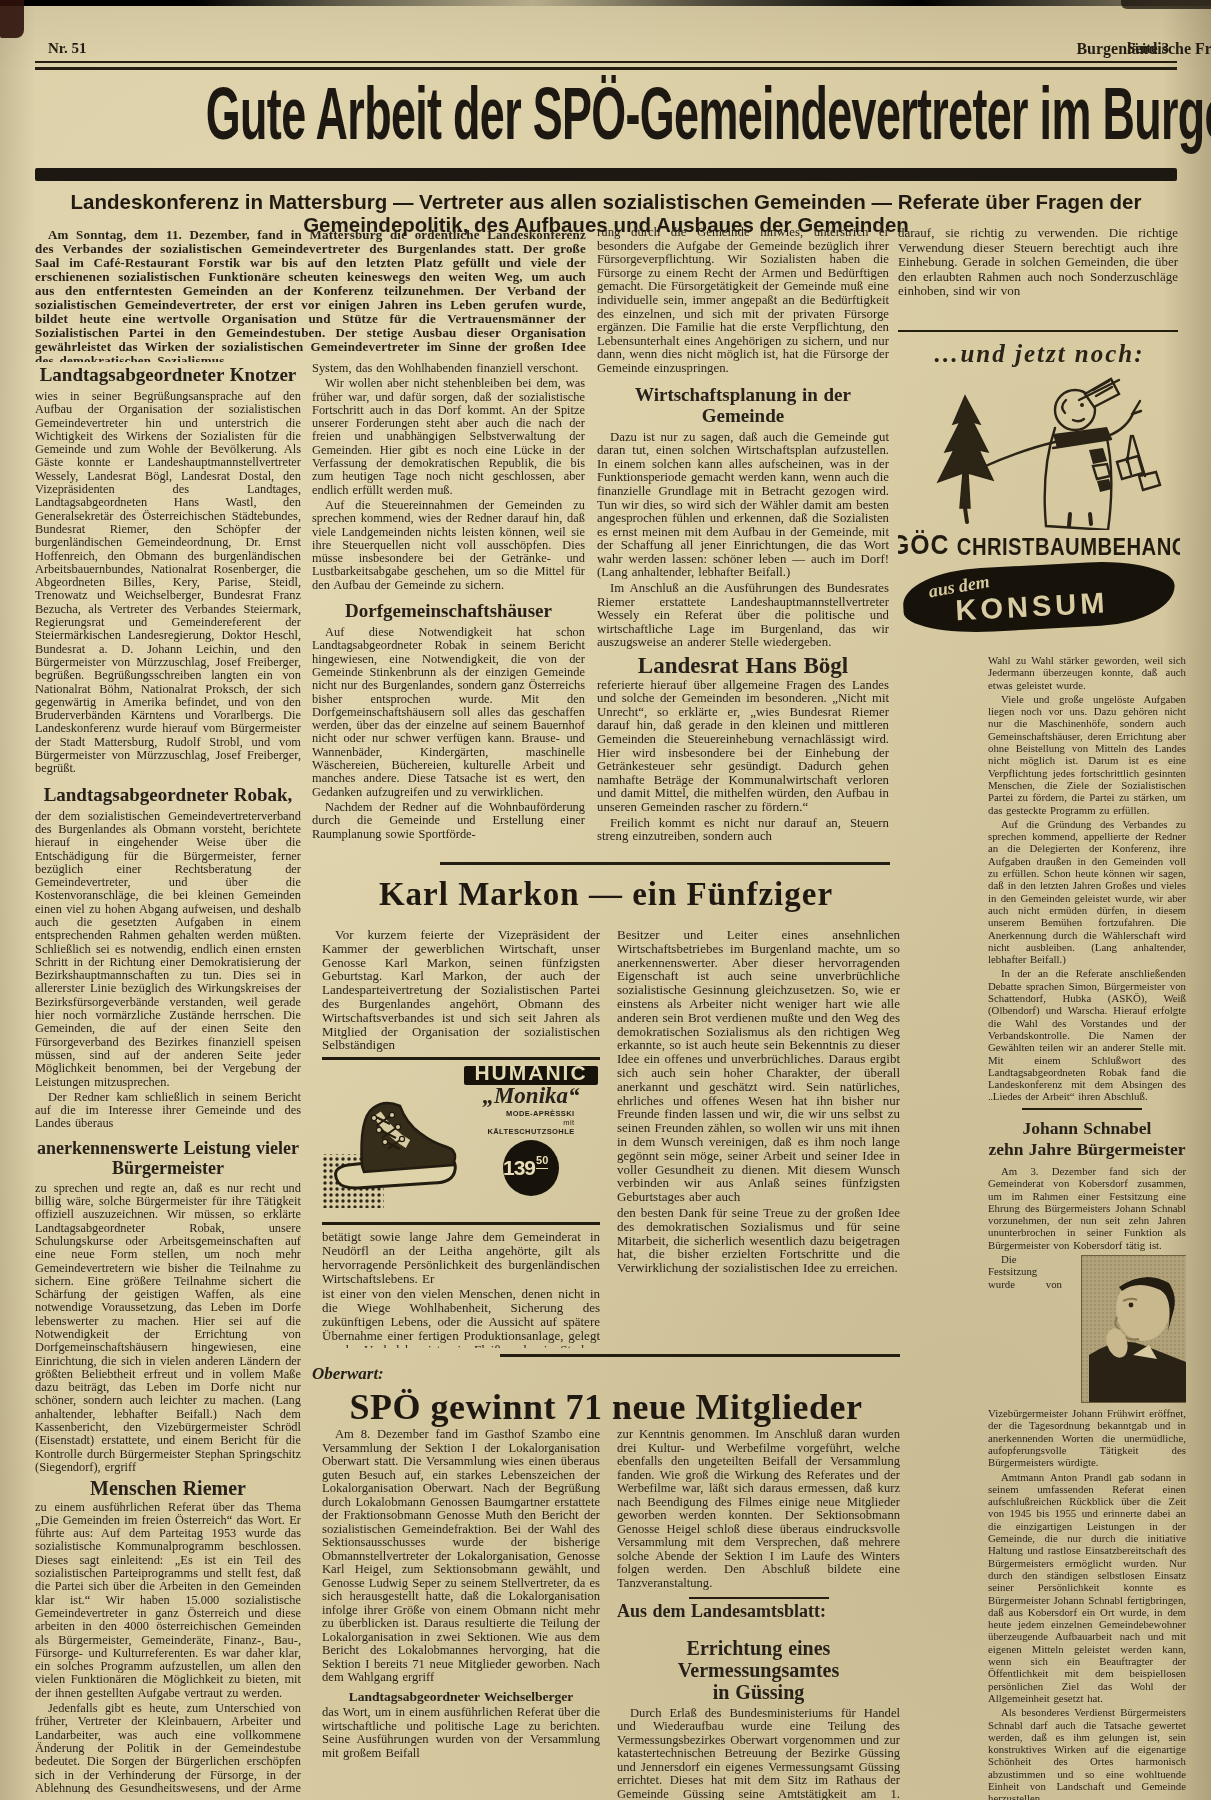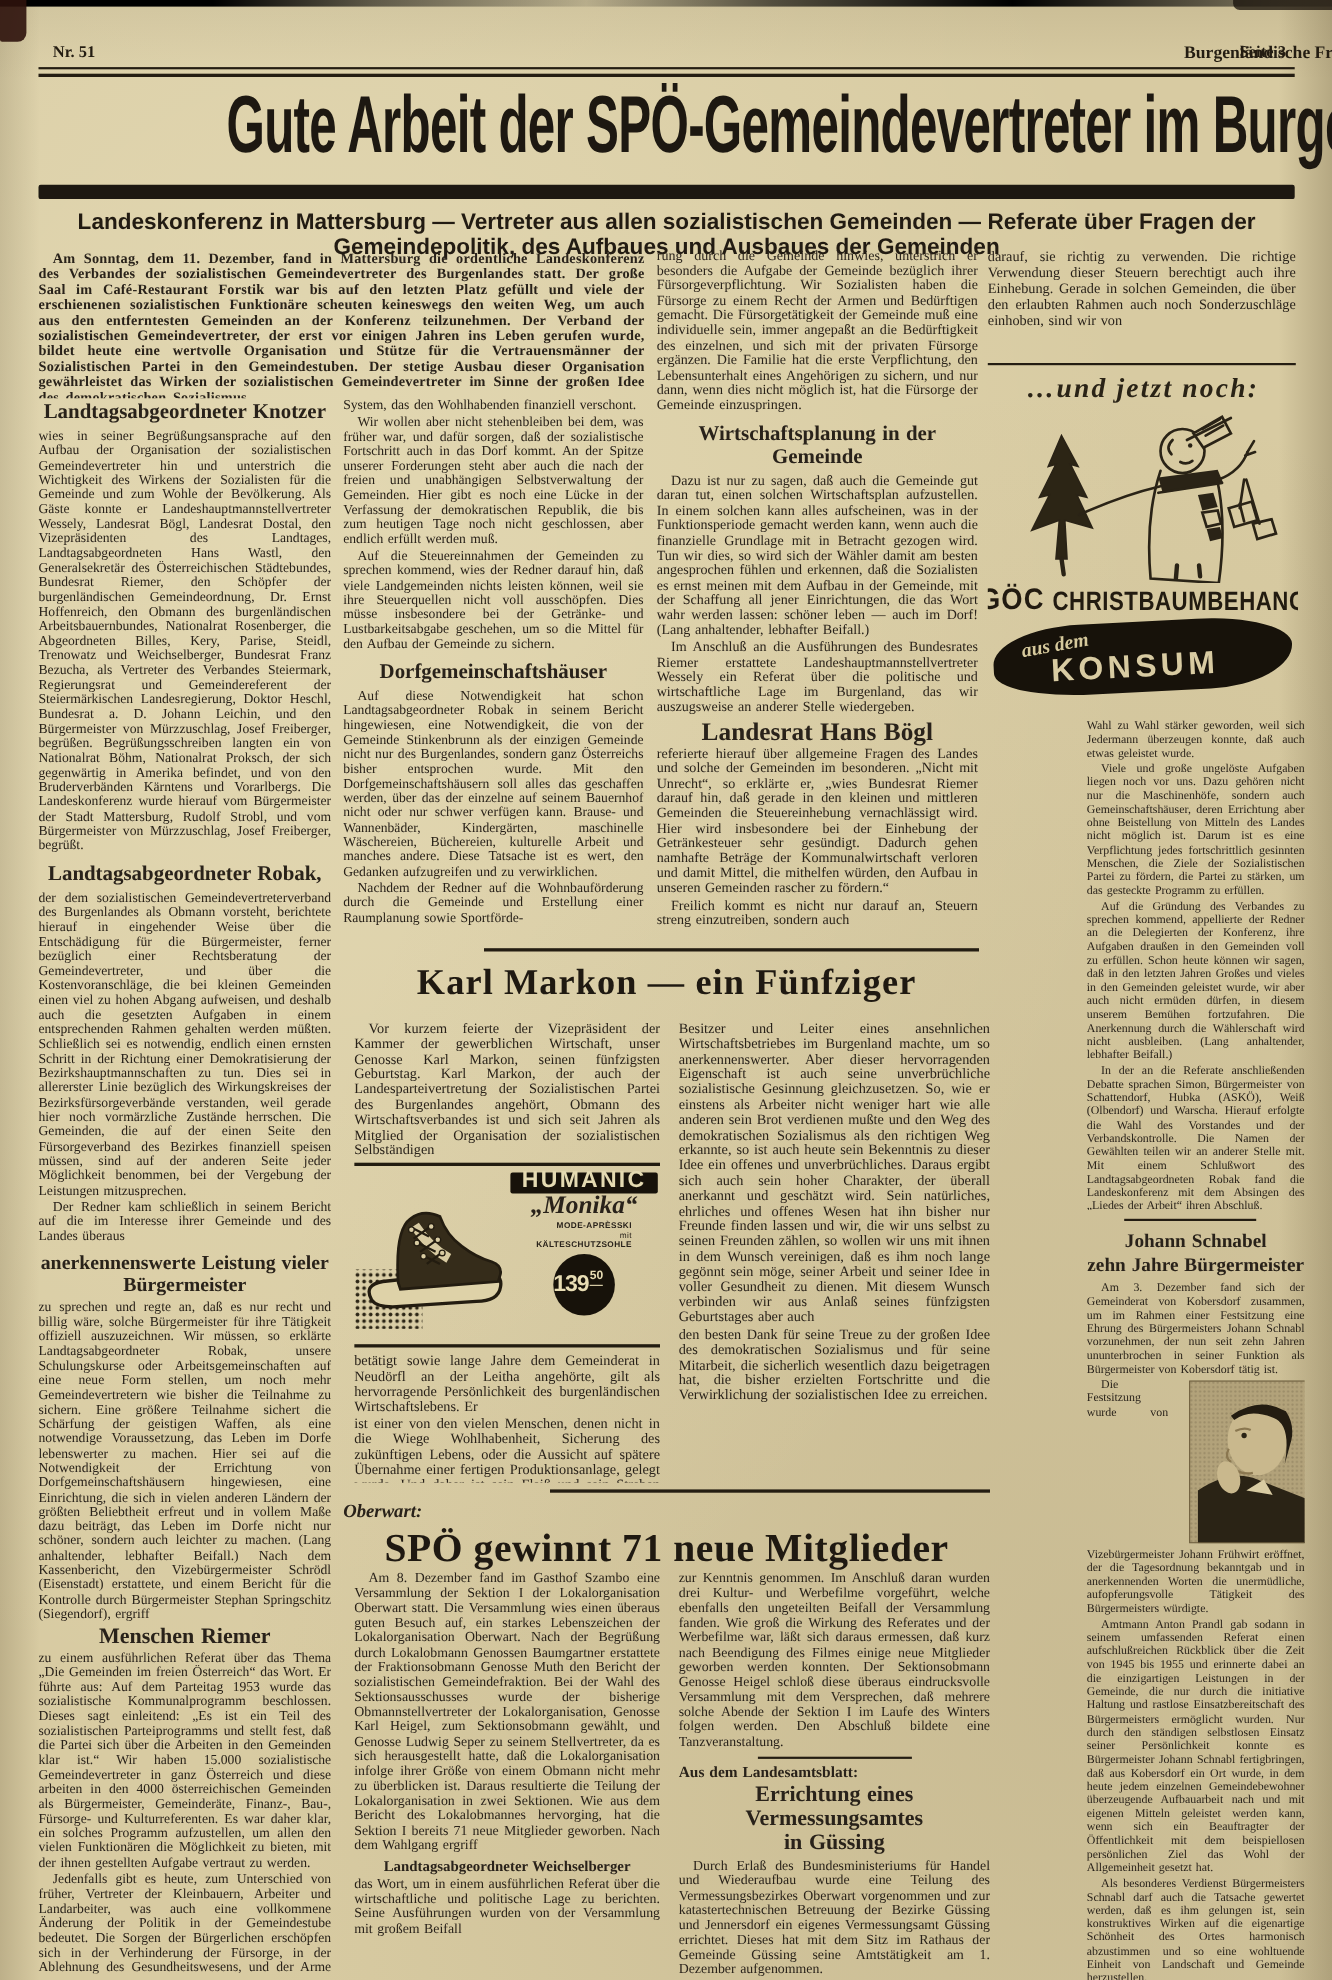--- a/index.html
+++ b/index.html
@@ -35,21 +35,21 @@
   p.ind{text-indent:13px;}
   .intro{font-weight:bold;font-size:13px;line-height:14px;word-spacing:2.5px;letter-spacing:.2px;text-align:justify;overflow:hidden;}
   .sm{font-size:10.8px;line-height:12.3px;}
   .hA{font-size:19px;font-weight:bold;text-align:center;margin:8px 0 5px;line-height:21px;}
   .hB{font-size:20px;font-weight:bold;text-align:center;margin:8px 0 5px;}
   .hBoegl{font-size:23px;font-weight:bold;text-align:center;margin:9px 0 6px;}
   .hTwo{font-size:18px;font-weight:bold;text-align:center;margin:7px 0 4px;line-height:20px;}
   .hMarkon{font-size:33px;font-weight:bold;text-align:center;letter-spacing:1px;color:#1f1911;margin:0 0 8px;}
   .hOber{font-size:36px;font-weight:bold;text-align:center;letter-spacing:.5px;color:#1f1911;margin:0 0 9px;}
   .kickOber{font-weight:bold;font-style:italic;font-size:17px;margin:0 0 2px;}
-  .kickAmt{font-weight:bold;font-size:14px;margin:6px 0 1px;}
+  .kickAmt{font-weight:bold;font-size:18px;margin:6px 0 18px;}
   .hAmt{font-size:20px;font-weight:bold;text-align:center;line-height:22px;margin:0 0 4px;}
   .hSub{font-size:13.5px;font-weight:bold;text-align:center;margin:5px 0 3px;}
   .hSchn{font-size:17.5px;font-weight:bold;text-align:center;line-height:21px;margin:0 0 5px;}
   .colflow{overflow:hidden;}
   
   .konsum{overflow:hidden;}
   .k-tag{font-style:italic;font-weight:bold;font-size:25px;text-align:center;letter-spacing:2px;color:#2a2316;}
   .k-line{display:flex;justify-content:center;align-items:baseline;gap:8px;white-space:nowrap;transform:scaleX(.92);}
   .k-goec{font-family:"Liberation Sans",sans-serif;font-weight:bold;font-size:27px;letter-spacing:1px;color:#221b10;}
   .k-prod{font-family:"Liberation Sans",sans-serif;font-weight:bold;font-size:22px;letter-spacing:.5px;color:#221b10;transform:scaleY(1.1);}

